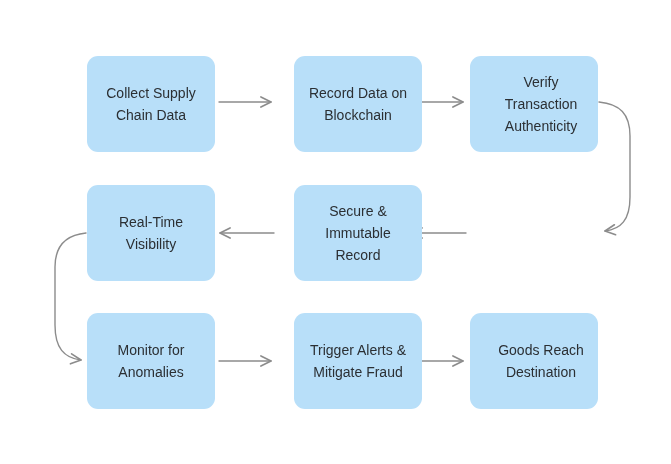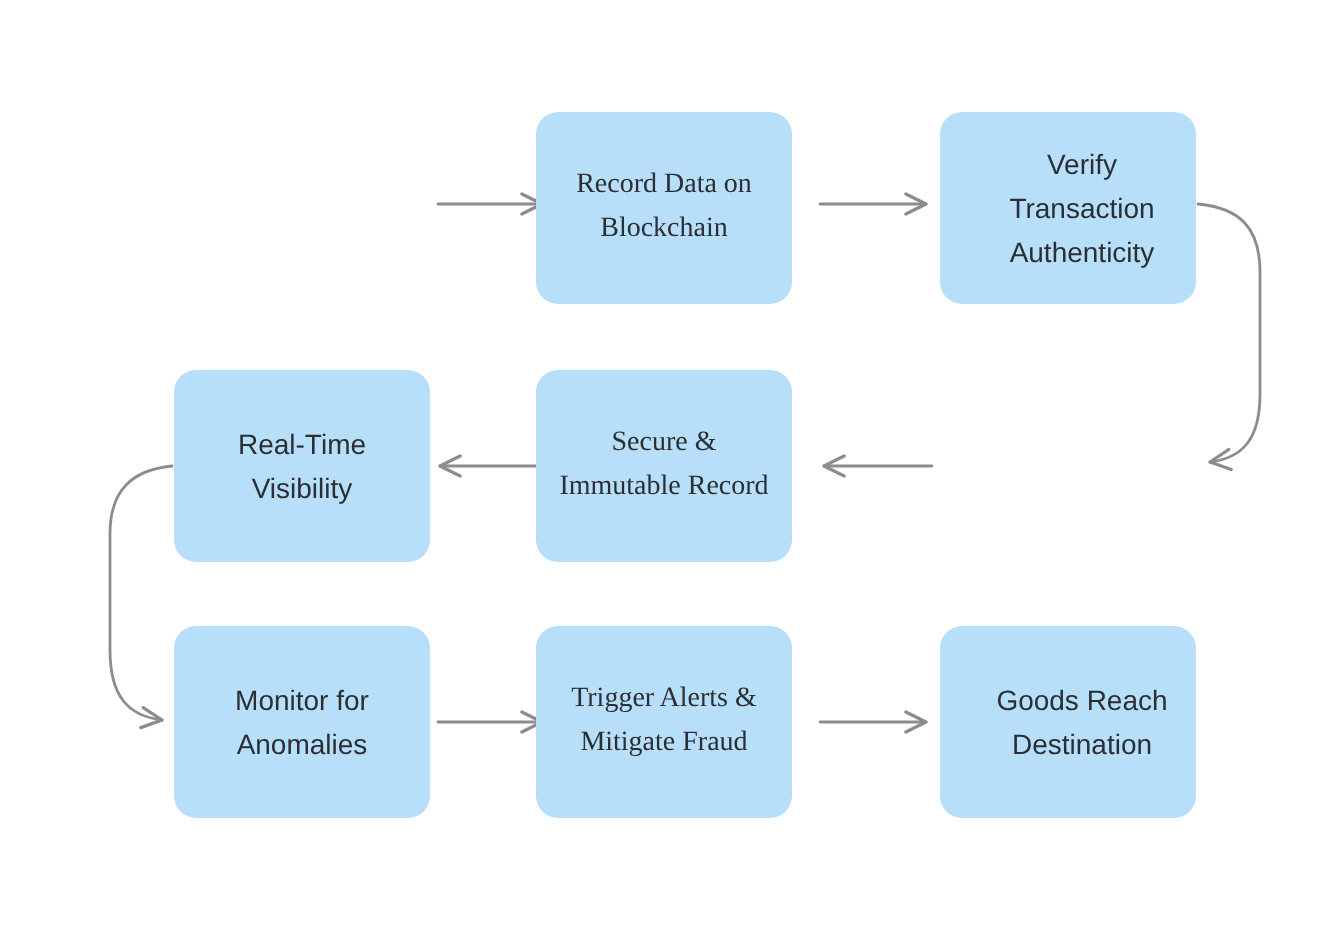--- a/index.html
+++ b/index.html
@@ -24,21 +24,21 @@
     align-items: center;
     justify-content: center;
     text-align: center;
     box-sizing: border-box;
     padding: 0 10px;
     font-size: 14px;
     line-height: 22px;
     color: var(--text, #2b2f33);
   }
   .col1 { left: 87px; }
-  .col2 { left: 268px; font-family: Liberation Serif, serif; }
+  .col2 { left: 294px; }
   .col3 { left: 470px; padding-left: 24px; }
   .row1 { top: 56px; }
   .row2 { top: 185px; }
   .row3 { top: 313px; }
   .edges {
     position: absolute;
     inset: 0;
     pointer-events: none;
   }
   .edges path.edge {
@@ -67,20 +67,23 @@
 
     <path class="edge" d="M 466 233 L 412 233" marker-end="url(#arrowhead)" stroke="#8c8c8c"></path>
     <path class="edge" d="M 274 233 L 220 233" marker-end="url(#arrowhead)" stroke="#8c8c8c"></path>
 
     <path class="edge" d="M 86 233 C 66 235 55 245 55 267 L 55 325 C 55 348 64 358 81 360" marker-end="url(#arrowhead)" stroke="#8c8c8c"></path>
 
     <path class="edge" d="M 219 361 L 271 361" marker-end="url(#arrowhead)" stroke="#8c8c8c"></path>
     <path class="edge" d="M 410 361 L 463 361" marker-end="url(#arrowhead)" stroke="#8c8c8c"></path>
   </svg>
 
+  <div class="node row1 col1">
+    <span>Collect Supply Chain Data</span>
+  </div>
   <div class="node row1 col2">
     <span>Record Data on Blockchain</span>
   </div>
   <div class="node row1 col3">
     <span>Verify Transaction Authenticity</span>
   </div>
 
   <div class="node row2 col1">
     <span>Real-Time Visibility</span>
   </div>

